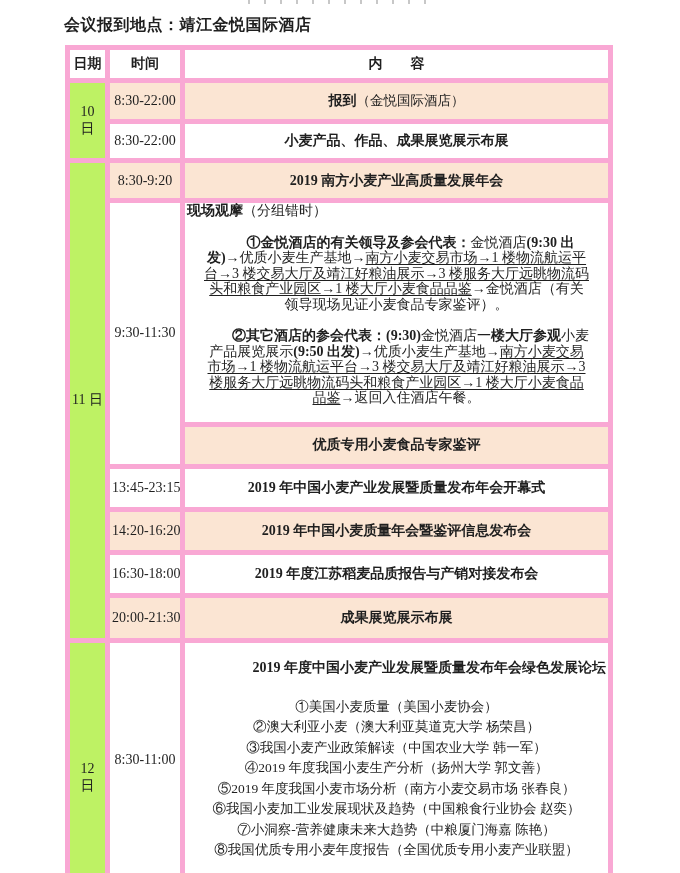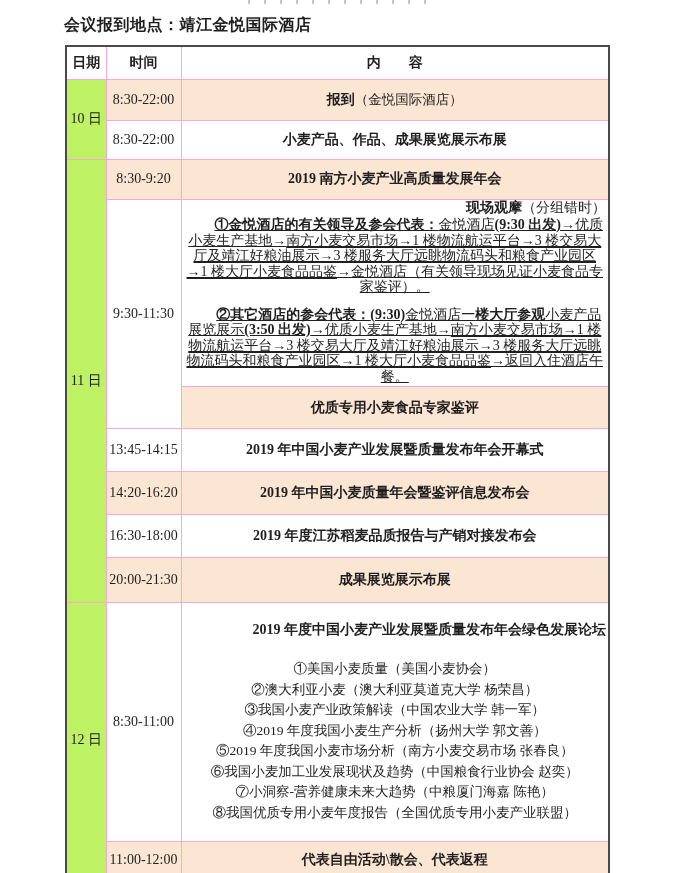--- a/index.html
+++ b/index.html
@@ -25,21 +25,21 @@
     white-space:nowrap;
   }
 
   table.schedule {
     position:absolute; top:45px; left:65px;
     width:543px;
     border-collapse:collapse; table-layout:fixed;
     border:2px solid #4a4a4a;
   }
   .schedule th, .schedule td {
-    border:1px solid #f9a8d4;
+    border:5px solid #f9a8d4;
     padding:0 2px;
     text-align:center; vertical-align:middle;
     font-size:14px;
     overflow:hidden;
   }
   .schedule th { font-weight:bold; font-size:14px; }
   col.c-date { width:40px; }
   col.c-time { width:75px; }
   col.c-content { width:428px; }
 
@@ -50,22 +50,22 @@
   .note { font-weight:normal; font-size:13.5px; }
   .b { font-weight:bold; }
   .u { text-decoration:underline; text-underline-offset:2px; }
 
   
   .obs-cell {
     text-align:justify; vertical-align:top;
     padding:4px 8px 2px;
     font-size:12px; line-height:15.5px;
   }
-  .obs-title { text-align:right; margin:0 0 1px 0; }
-  .obs-cell p { margin:2px; text-indent:2em;text-decoration:underline; }
+  .obs-title { text-align:left; margin:0 0 1px 0; }
+  .obs-cell p { margin:16px; text-indent:2em; }
   .obs-cell p.p2 { margin-top:12px; }
 
   
   .forum-cell { vertical-align:top; padding:8px 10px 0; text-align:left; }
   .forum-title { text-align:right; font-weight:bold; font-size:14px; margin:0 0 20px 0; }
   .forum-item { font-size:13.5px; line-height:20.5px; font-weight:normal; }
 </style>
 </head>
 <body>
 
@@ -104,28 +104,28 @@
     <tr style="height:40px">
       <td class="date" rowspan="7">11 日</td>
       <td class="time peach">8:30-9:20</td>
       <td class="peach"><span class="main">2019 南方小麦产业高质量发展年会</span></td>
     </tr>
     <tr style="height:157px">
       <td class="time" rowspan="2">9:30-11:30</td>
       <td class="obs-cell">
         <div class="obs-title"><span class="b">现场观摩</span><span>（分组错时）</span></div>
         <p><span class="b">①金悦酒店的有关领导及参会代表：</span><span>金悦酒店</span><span class="b">(9:30 出发)</span><span>→优质小麦生产基地→</span><span class="u">南方小麦交易市场→1 楼物流航运平台→3 楼交易大厅及靖江好粮油展示→3 楼服务大厅远眺物流码头和粮食产业园区→1 楼大厅小麦食品品鉴</span><span>→金悦酒店（有关领导现场见证小麦食品专家鉴评）。</span></p>
-        <p class="p2"><span class="b">②其它酒店的参会代表：</span><span class="b">(9:30)</span><span>金悦酒店一</span><span class="b">楼大厅参观</span><span>小麦产品展览展示</span><span class="b">(3:50 出发)</span><span>→优质小麦生产基地→</span><span class="u">南方小麦交易市场→1 楼物流航运平台→3 楼交易大厅及靖江好粮油展示→3 楼服务大厅远眺物流码头和粮食产业园区→1 楼大厅小麦食品品鉴</span><span>→返回入住酒店午餐。</span></p>
+        <p class="p2"><span class="b">②其它酒店的参会代表：</span><span class="b">(9:30)</span><span>金悦酒店一</span><span class="b">楼大厅参观</span><span>小麦产品展览展示</span><span class="b">(9:50 出发)</span><span>→优质小麦生产基地→</span><span class="u">南方小麦交易市场→1 楼物流航运平台→3 楼交易大厅及靖江好粮油展示→3 楼服务大厅远眺物流码头和粮食产业园区→1 楼大厅小麦食品品鉴</span><span>→返回入住酒店午餐。</span></p>
       </td>
     </tr>
     <tr style="height:42px">
       <td class="peach"><span class="main">优质专用小麦食品专家鉴评</span></td>
     </tr>
     <tr style="height:43px">
-      <td class="time">13:45-14:15</td>
+      <td class="time">13:45-23:15</td>
       <td><span class="main">2019 年中国小麦产业发展暨质量发布年会开幕式</span></td>
     </tr>
     <tr style="height:43px">
       <td class="time peach">14:20-16:20</td>
       <td class="peach"><span class="main">2019 年中国小麦质量年会暨鉴评信息发布会</span></td>
     </tr>
     <tr style="height:43px">
       <td class="time">16:30-18:00</td>
       <td><span class="main">2019 年度江苏稻麦品质报告与产销对接发布会</span></td>
     </tr>

